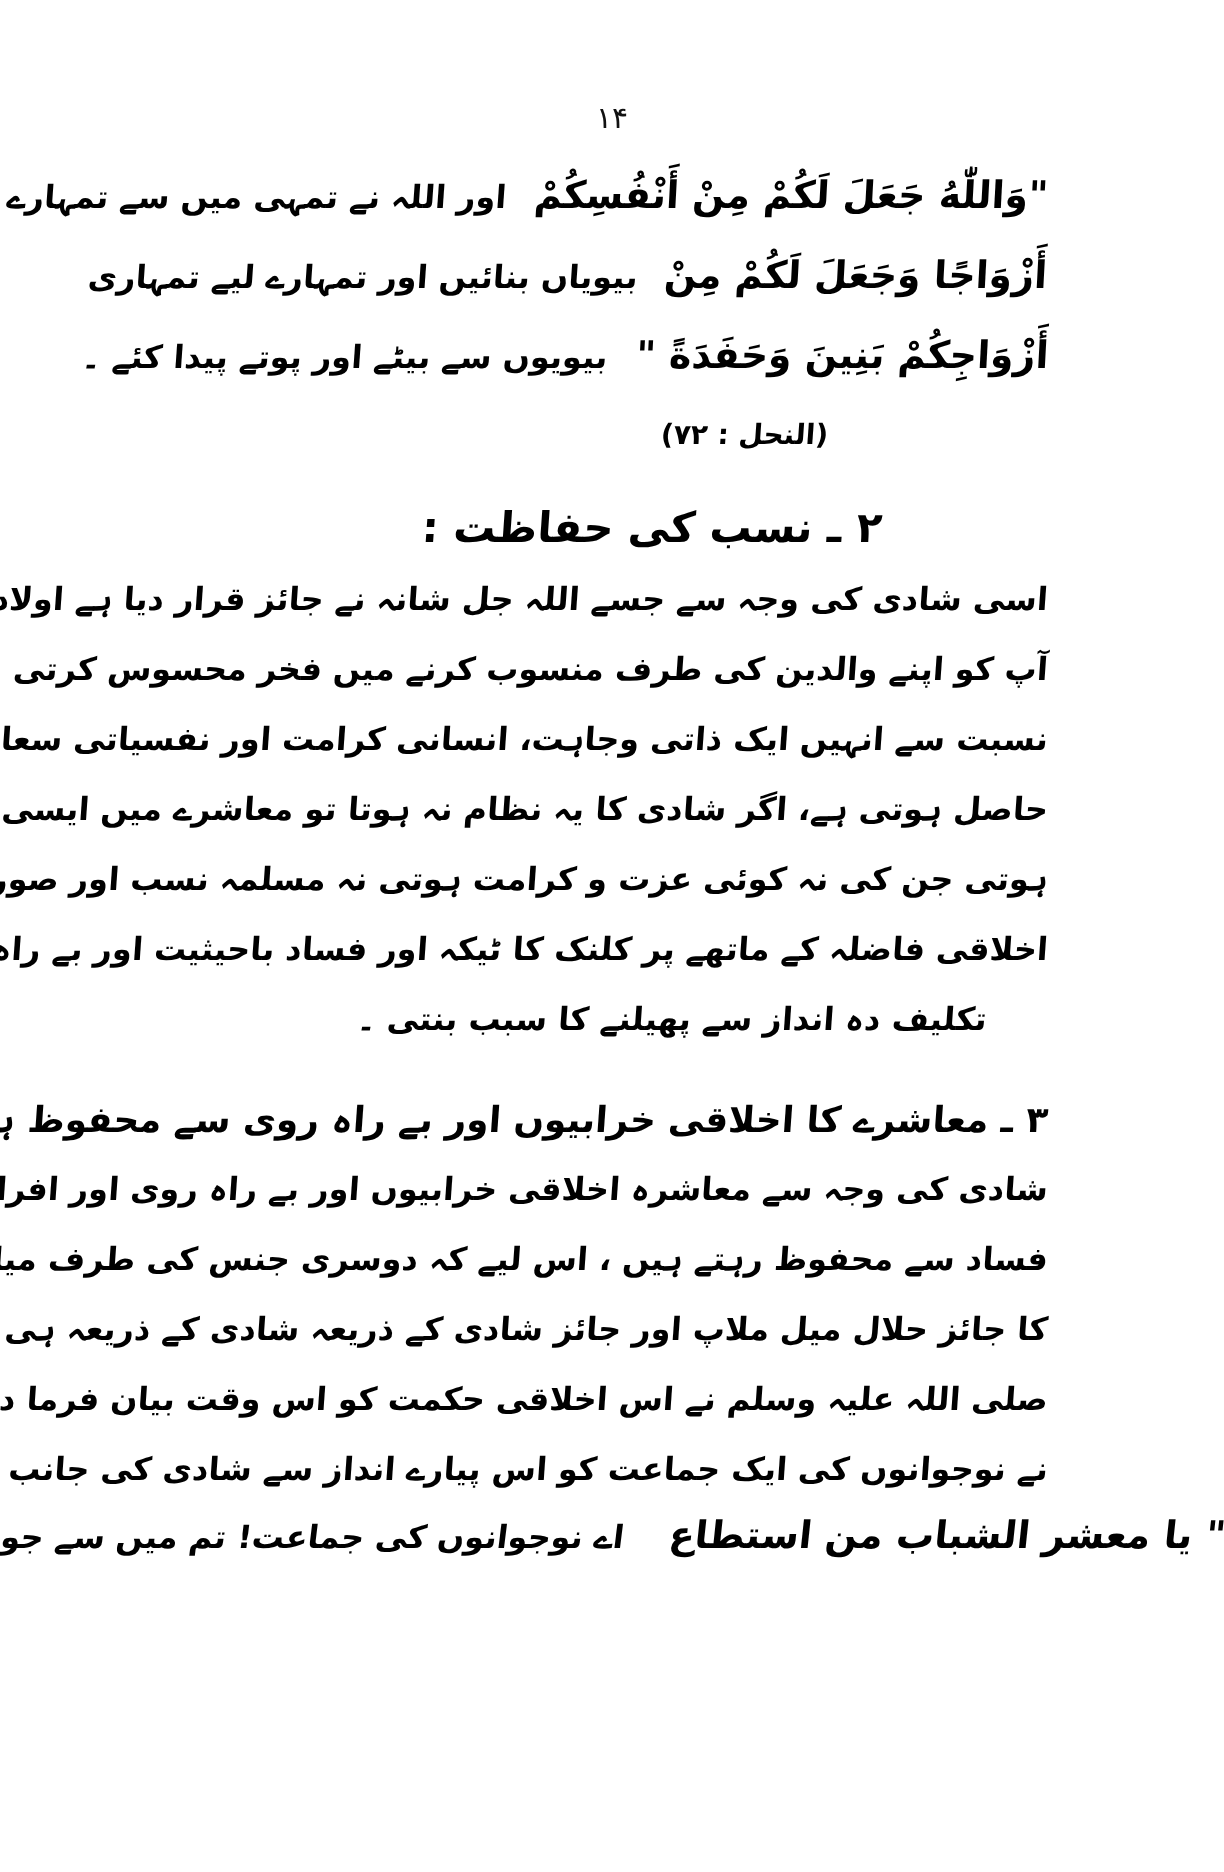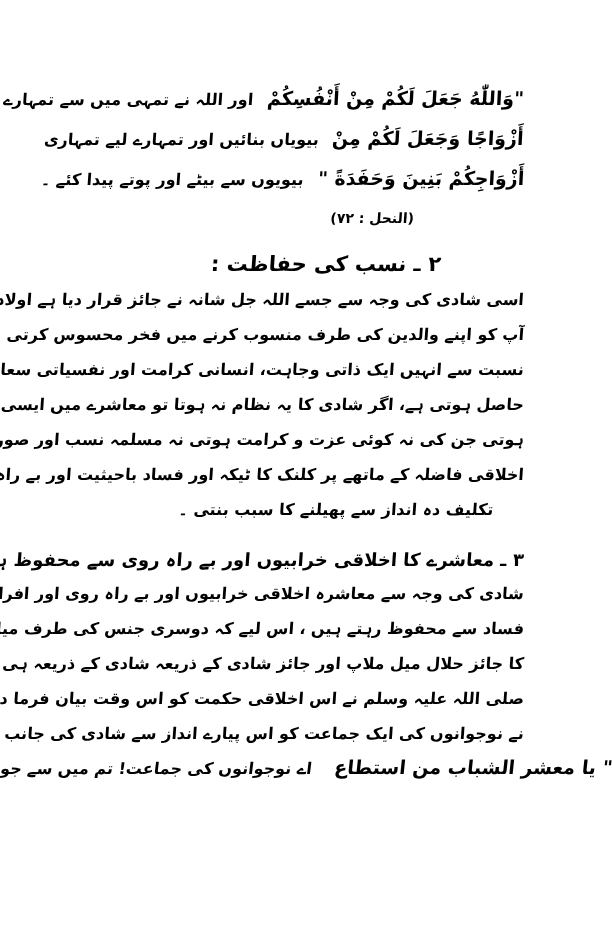--- a/index.html
+++ b/index.html
@@ -137,20 +137,21 @@
     transform: skewX(-3deg);
   }
 
   .spacer-sm { height: 6px; }
 </style>
 </head>
 <body>
 
 <div class="page">
 
+  <div class="page-number">۱۴</div>
 
   <div class="content">
 
     <div class="quote-block">
 
       <div class="quote-line">
         <span class="arabic">"وَاللّٰهُ جَعَلَ لَكُمْ مِنْ أَنْفُسِكُمْ</span>
         <span class="urdu-gloss">اور اللہ نے تمہی میں سے تمہارے لیے</span>
       </div>
 

